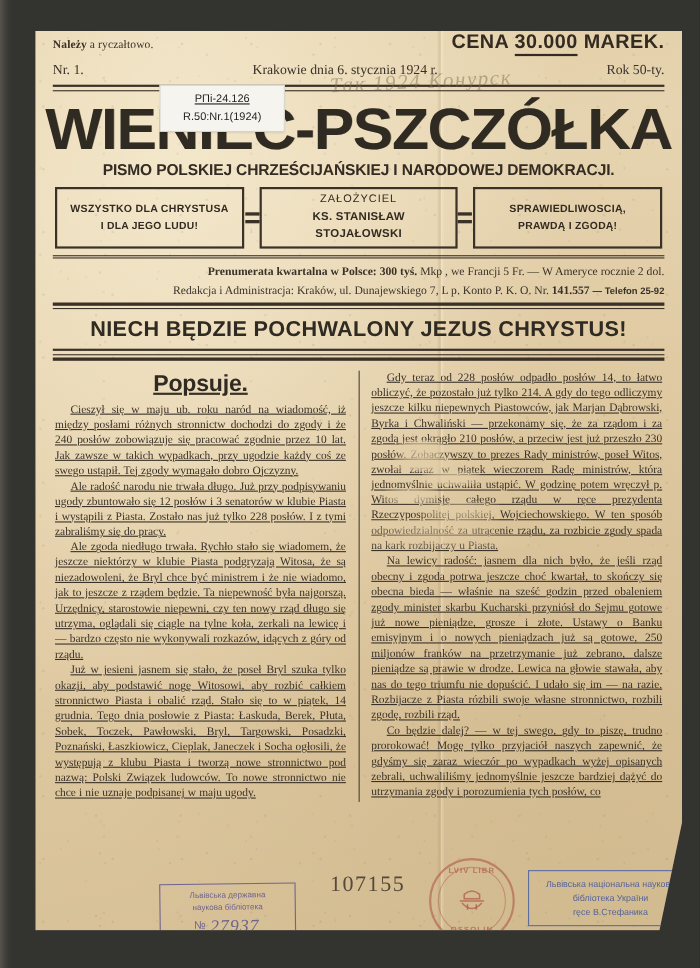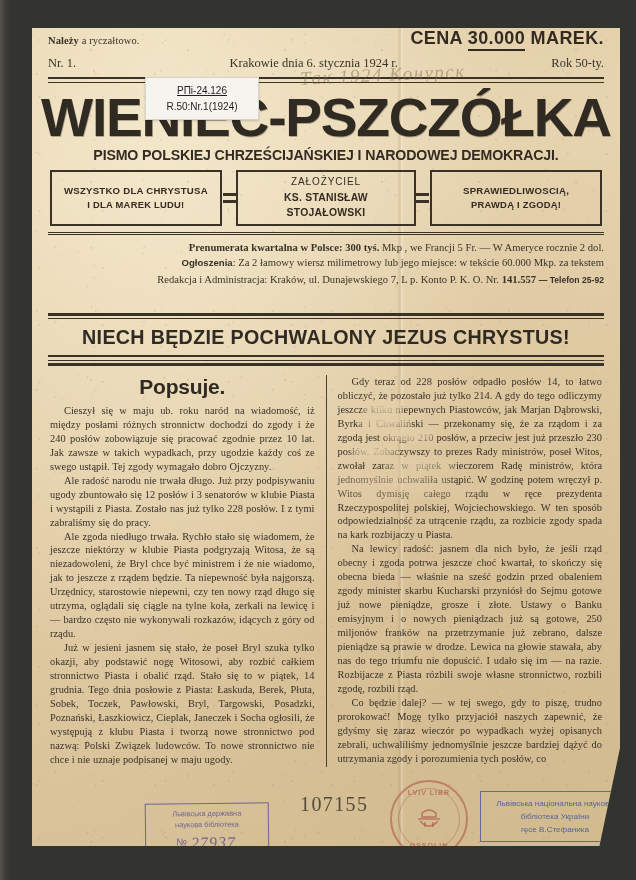--- a/index.html
+++ b/index.html
@@ -179,21 +179,21 @@
 
   .subs { font-size: 10.6px; line-height: 1.42; text-align: right; }
   .subs .row1 { font-weight: bold; }
   .subs .row1 .rest { font-weight: normal; }
   .subs b { font-weight: bold; }
   .subs .lbl { font-family: "Liberation Sans", sans-serif; font-weight: bold; font-size: 9.6px; }
   .subs .addr { margin-top: 2px; }
   .subs .tel { font-family: "Liberation Sans", sans-serif; font-weight: bold; font-size: 8.6px; }
 
   
-  .bannerwrap { margin-top: 26px; }
+  .bannerwrap { margin-top: 3px; }
   .bars-top { margin-bottom: 7px; }
   .bars-top i, .bars-bot i { display: block; background: #3a3127; }
   .bars-top i.a { height: 2.6px; }
   .bars-top i.b { height: 1.2px; margin-top: 2px; }
   .salutation {
     font-family: "Liberation Sans", sans-serif;
     font-weight: bold;
     font-size: 19.5px;
     letter-spacing: .3px;
     text-align: center;
@@ -204,21 +204,21 @@
   .bars-bot i.a { height: 2.4px; }
   .bars-bot i.b { height: 1.1px; margin-top: 2.5px; }
   .bars-bot i.c { height: 2.2px; margin-top: 2.5px; }
 
   
   .cols {
     display: flex;
     margin-top: 9px;
     padding: 0 2px;
   }
-  .col { width: 50%; }
+  .col { width: 50%; text-decoration: underline; }
   .col.left { padding-right: 11px; border-right: 1.1px solid #4a4034; }
   .col.right { padding-left: 11px; }
 
   .arthead {
     font-family: "Liberation Sans", sans-serif;
     font-weight: bold;
     font-size: 21px;
     text-align: center;
     letter-spacing: -.2px;
     color: #2f2a22;
@@ -395,21 +395,21 @@
         <span>Rok 50-ty.</span>
       </div>
       <div class="rule-d"></div>
 
       <div class="title">WIENIEC-PSZCZÓŁKA</div>
       <div class="subtitle">PISMO POLSKIEJ CHRZEŚCIJAŃSKIEJ I NARODOWEJ DEMOKRACJI.</div>
 
       <div class="mottos">
         <div class="mbox b1">
           <span class="l1">WSZYSTKO DLA CHRYSTUSA</span>
-          <span class="l2">I DLA MAREK LUDU!</span>
+          <span class="l2">I DLA JEGO LUDU!</span>
         </div>
         <div class="msep">
             <i></i>
             <i></i>
           </div>
         <div class="mbox b2">
           <span class="l1">ZAŁOŻYCIEL</span>
           <span class="l2">KS. STANISŁAW STOJAŁOWSKI</span>
         </div>
         <div class="msep">
@@ -423,23 +423,20 @@
       </div>
 
       <div class="rule-thin"></div>
       <div class="rule-thin2"></div>
 
       <div class="subs">
         <div class="row1">
           <span>Prenumerata kwartalna w Polsce:</span>
           <b>300 tyś.</b>
           <span class="rest">Mkp , we Francji 5 Fr. — W Ameryce rocznie 2 dol.</span>
-        </div>
-        <div>
-          <span class="lbl">Ogłoszenia</span><span>: Za 2 łamowy wiersz milimetrowy lub jego miejsce: w tekście 60.000 Mkp. za tekstem</span>
         </div>
         <div class="addr">
           <span>Redakcja i Administracja: Kraków, ul. Dunajewskiego 7, L p. Konto P. K. O. Nr.</span>
           <b>141.557</b>
           <span class="tel">— Telefon 25-92</span>
         </div>
       </div>
 
       <div class="bannerwrap">
         <div class="bars-top">

